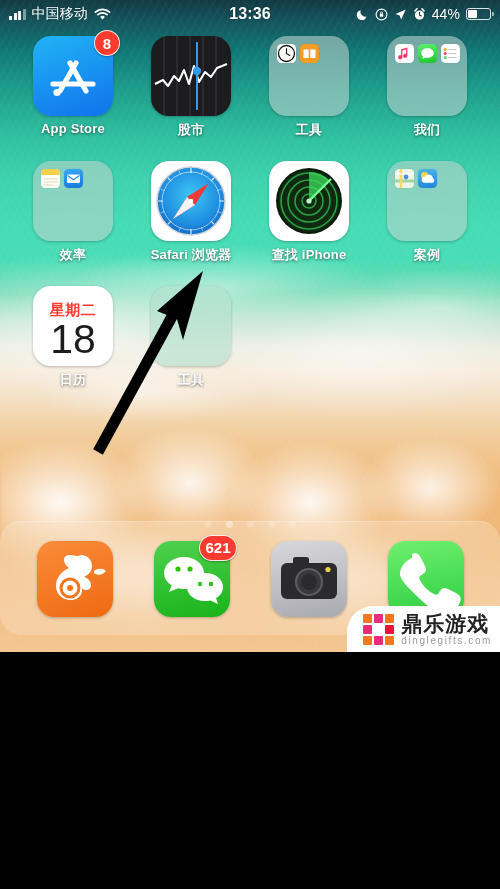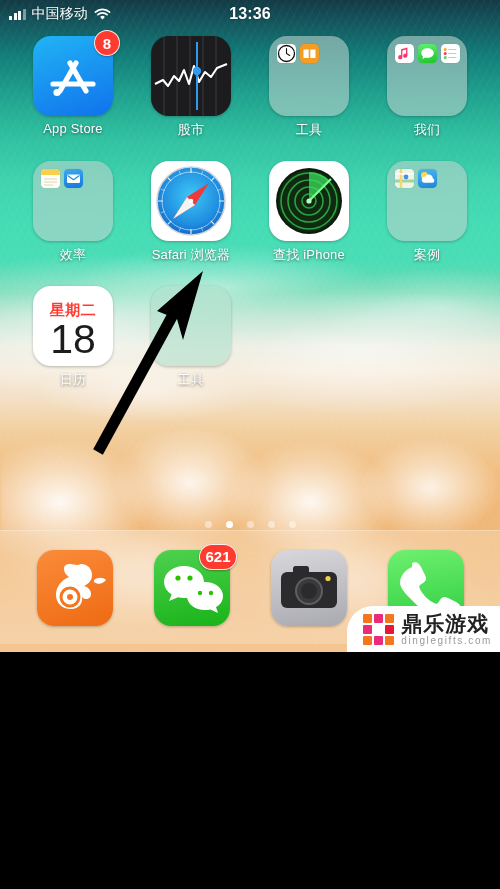--- a/index.html
+++ b/index.html
@@ -95,21 +95,21 @@
     position:absolute; top:36px; left:0; right:0; z-index:20;
     display:grid; grid-template-columns:repeat(4,1fr);
     row-gap:22px; padding:0 14px;
   }
   .cell { display:flex; flex-direction:column; align-items:center; }
   .tile {
     width:80px; height:80px; border-radius:18px; position:relative;
     overflow:hidden; box-shadow:0 1px 3px rgba(0,0,0,.25);
   }
   .label {
-    margin-top:5px; color:#fff; font-size:13px; font-weight:400;
+    margin-top:5px; color:#fff; font-size:13px; font-weight:700;
     letter-spacing:.2px; text-shadow:0 1px 3px rgba(0,0,0,.55);
     white-space:nowrap;
   }
   .badge {
     position:absolute; top:-6px; right:-7px; min-width:26px; height:26px;
     background:#ff3b30; border:1.5px solid rgba(255,255,255,.9);
     border-radius:13px; color:#fff; font-size:15px; font-weight:600;
     display:flex; align-items:center; justify-content:center;
     padding:0 5px; z-index:5; box-shadow:0 1px 2px rgba(0,0,0,.3);
   }
@@ -128,26 +128,26 @@
   
   .ic-appstore { background:linear-gradient(160deg,#21b4f5 0%,#1072ec 100%); }
   .ic-stocks { background:#1c1c1e; }
   .ic-safari { background:#fff; }
   .ic-findmy { background:#fff; }
   .ic-calendar { background:#fff; }
   .ic-plainfolder { background:rgba(178,225,205,.62); backdrop-filter:blur(8px); }
 
   
   .dock {
-    position:absolute; left:0; right:0; bottom:8px; height:114px;
+    position:absolute; left:0; right:0; bottom:17px; height:114px;
     background:rgba(255,255,255,.22);
     backdrop-filter:blur(18px);
     border-top:1px solid rgba(255,255,255,.25);
     display:flex; align-items:center; justify-content:space-around;
-    padding:0 16px; z-index:30;
+    padding:0 16px; z-index:30;border-radius:21px;
   }
   .dock .tile { width:76px; height:76px; border-radius:17px; }
   .pagedots {
     position:absolute; left:0; right:0; bottom:124px; z-index:30;
     display:flex; justify-content:center; gap:14px;
   }
   .pagedots i {
     width:7px; height:7px; border-radius:50%;
     background:rgba(255,255,255,.45); display:block;
   }
@@ -189,20 +189,42 @@
       <span class="carrier">中国移动</span>
       <svg width="17" height="13" viewBox="0 0 17 13">
         <path d="M8.5 11.6 6.1 8.9a3.6 3.6 0 0 1 4.8 0z" fill="#fff"></path>
         <path d="M3.9 6.6a6.9 6.9 0 0 1 9.2 0" stroke="#fff" stroke-width="1.7" fill="none" stroke-linecap="round"></path>
         <path d="M1.4 4.1a10.4 10.4 0 0 1 14.2 0" stroke="#fff" stroke-width="1.7" fill="none" stroke-linecap="round"></path>
       </svg>
     </div>
 
     <div class="st-mid">13:36</div>
 
+    <div class="st-right">
+      <svg width="13" height="13" viewBox="0 0 14 14">
+        <path d="M11.4 9.1A5.3 5.3 0 0 1 5 2.3a5.4 5.4 0 1 0 6.4 6.8z" fill="#fff"></path>
+      </svg>
+      <svg width="13" height="13" viewBox="0 0 14 14">
+        <circle cx="7" cy="7" r="5.8" stroke="#fff" stroke-width="1.2" fill="none"></circle>
+        <rect x="5.2" y="6.2" width="3.6" height="3.2" rx=".7" fill="#fff"></rect>
+        <path d="M5.9 6.2V5.4a1.1 1.1 0 0 1 2.2 0v.8" stroke="#fff" stroke-width="1" fill="none"></path>
+      </svg>
+      <svg width="13" height="13" viewBox="0 0 14 14">
+        <path d="M12.6 1.6 1.7 6.4l4.4 1.6 1.6 4.4z" fill="#fff"></path>
+      </svg>
+      <svg width="13" height="13" viewBox="0 0 14 14">
+        <circle cx="7" cy="7.6" r="5" fill="#fff"></circle>
+        <path d="M7 4.6v3.1l2 1" stroke="#1c2b33" stroke-width="1.1" fill="none" stroke-linecap="round"></path>
+        <path d="M2.2 3.1 4.3.9M11.8 3.1 9.7.9" stroke="#fff" stroke-width="1.6" stroke-linecap="round"></path>
+      </svg>
+      <span class="batt-txt">44%</span>
+      <div class="batt">
+          <span></span>
+        </div>
+    </div>
   </div>
 
   <div class="grid">
 
     <div class="cell">
       <div class="tilewrap">
         <div class="tile ic-appstore">
           <svg viewBox="0 0 80 80" width="80" height="80">
             <g stroke="#fff" stroke-width="5.2" stroke-linecap="round" fill="none">
               <path d="M27 55 43 27"></path>

